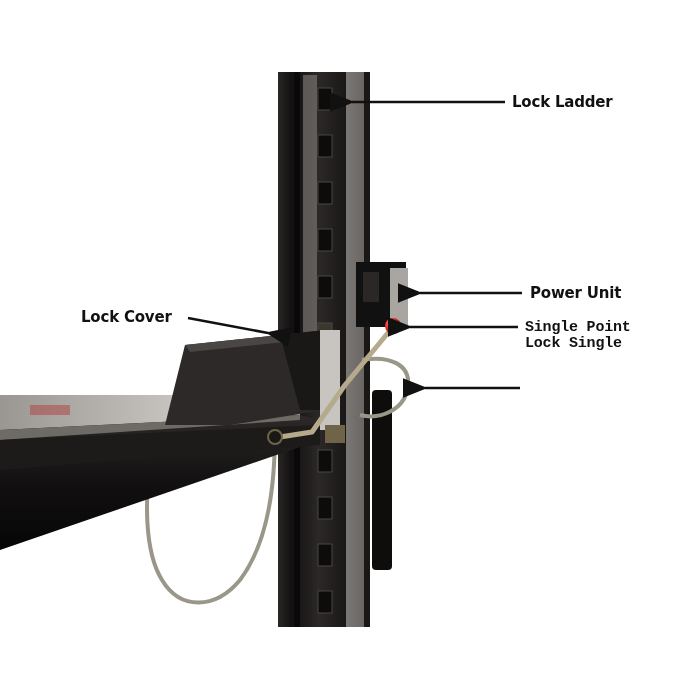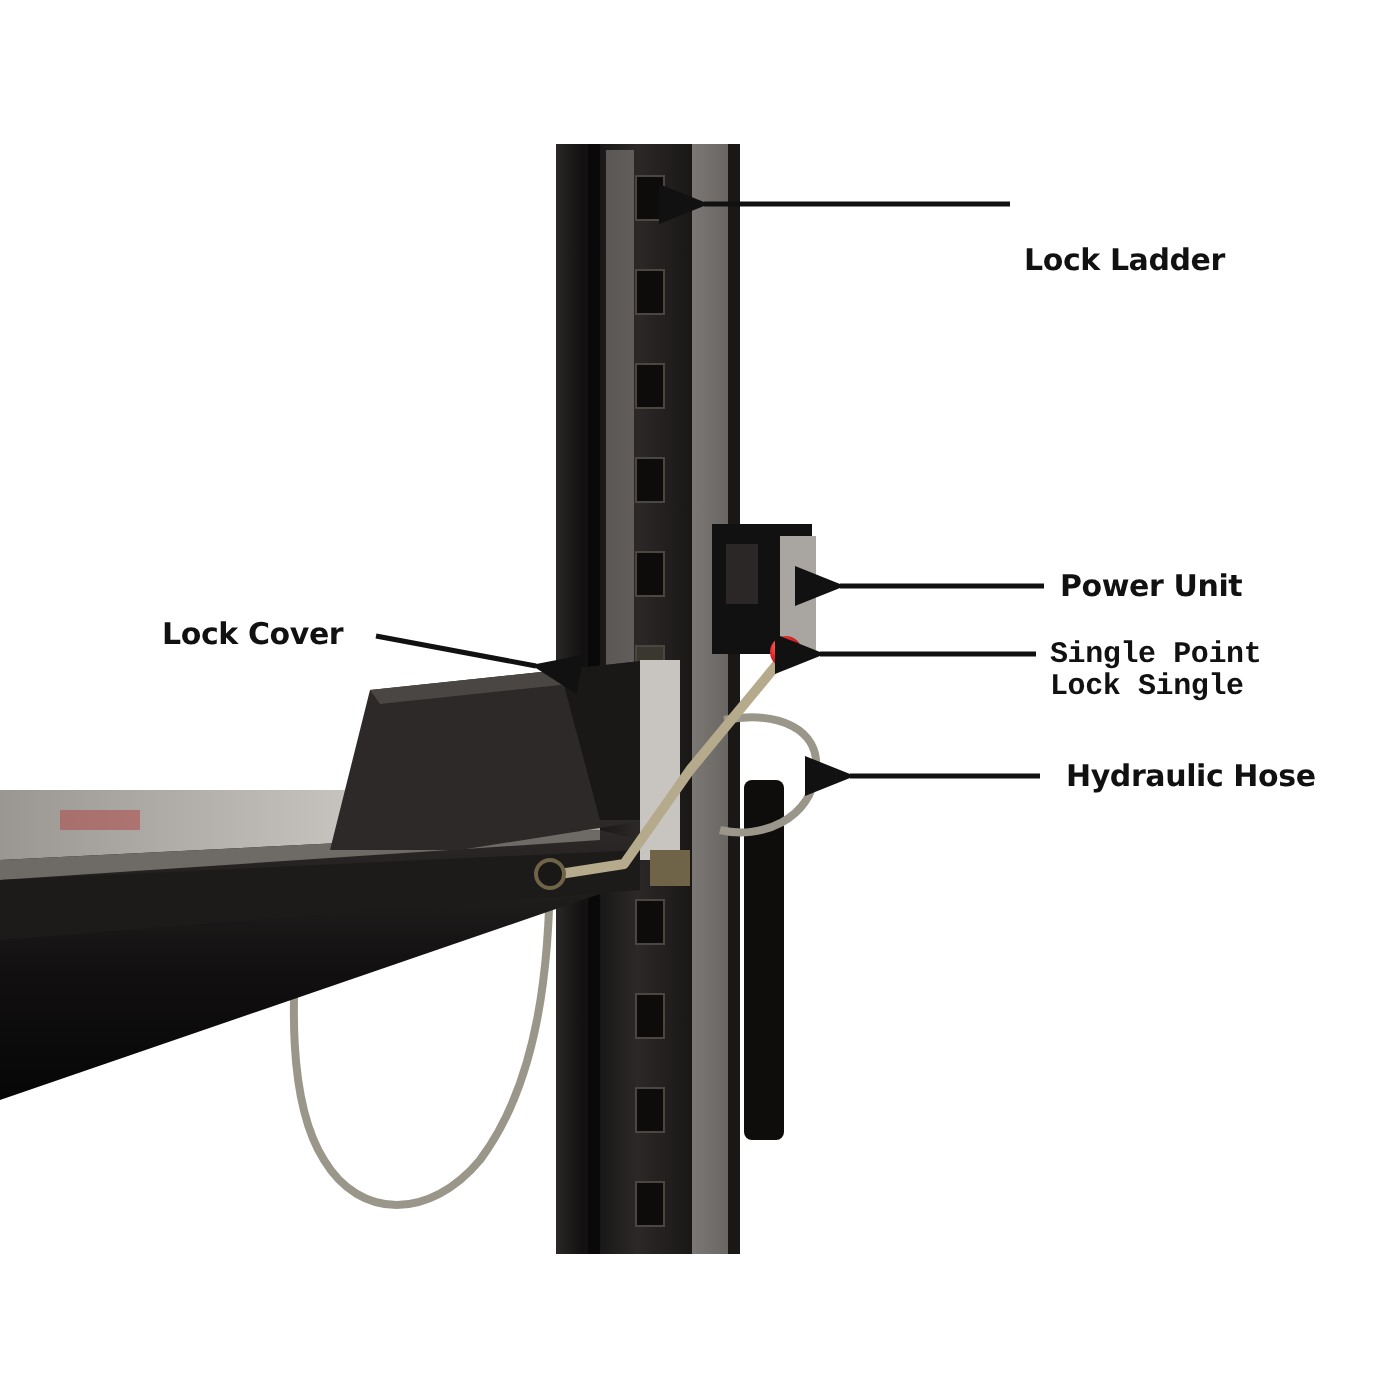--- a/index.html
+++ b/index.html
@@ -110,28 +110,27 @@
 
   <g stroke="#111" stroke-width="2.5" fill="none">
     <line x1="505" y1="102" x2="352" y2="102" marker-end="url(#arrowHead)"></line>
     <line x1="522" y1="293" x2="420" y2="293" marker-end="url(#arrowHead)"></line>
     <line x1="518" y1="327" x2="410" y2="327" marker-end="url(#arrowHead)"></line>
     <line x1="520" y1="388" x2="425" y2="388" marker-end="url(#arrowHead)"></line>
     <line x1="188" y1="318" x2="268" y2="333" marker-end="url(#arrowHead)"></line>
   </g>
 </svg>
 
-<div class="label" style="left:512px; top:94px;margin-top:28px;">
+<div class="label" style="left:512px; top:94px;">
   <span>Lock Ladder</span>
 </div>
 <div class="label" style="left:530px; top:285px;text-align:right;">
   <span>Power Unit</span>
 </div>
 <div class="label" style="left:525px; top:320px;font-family:Liberation Mono, monospace;">
   <span>Single Point</span>
   <span>Lock Single</span>
 </div>
 <div class="label" style="left:533px; top:380px;">
-  <span>Hydraulic Hose</span>
 </div>
 <div class="label" style="left:81px; top:309px;">
   <span>Lock Cover</span>
 </div>
 
 </body></html>

